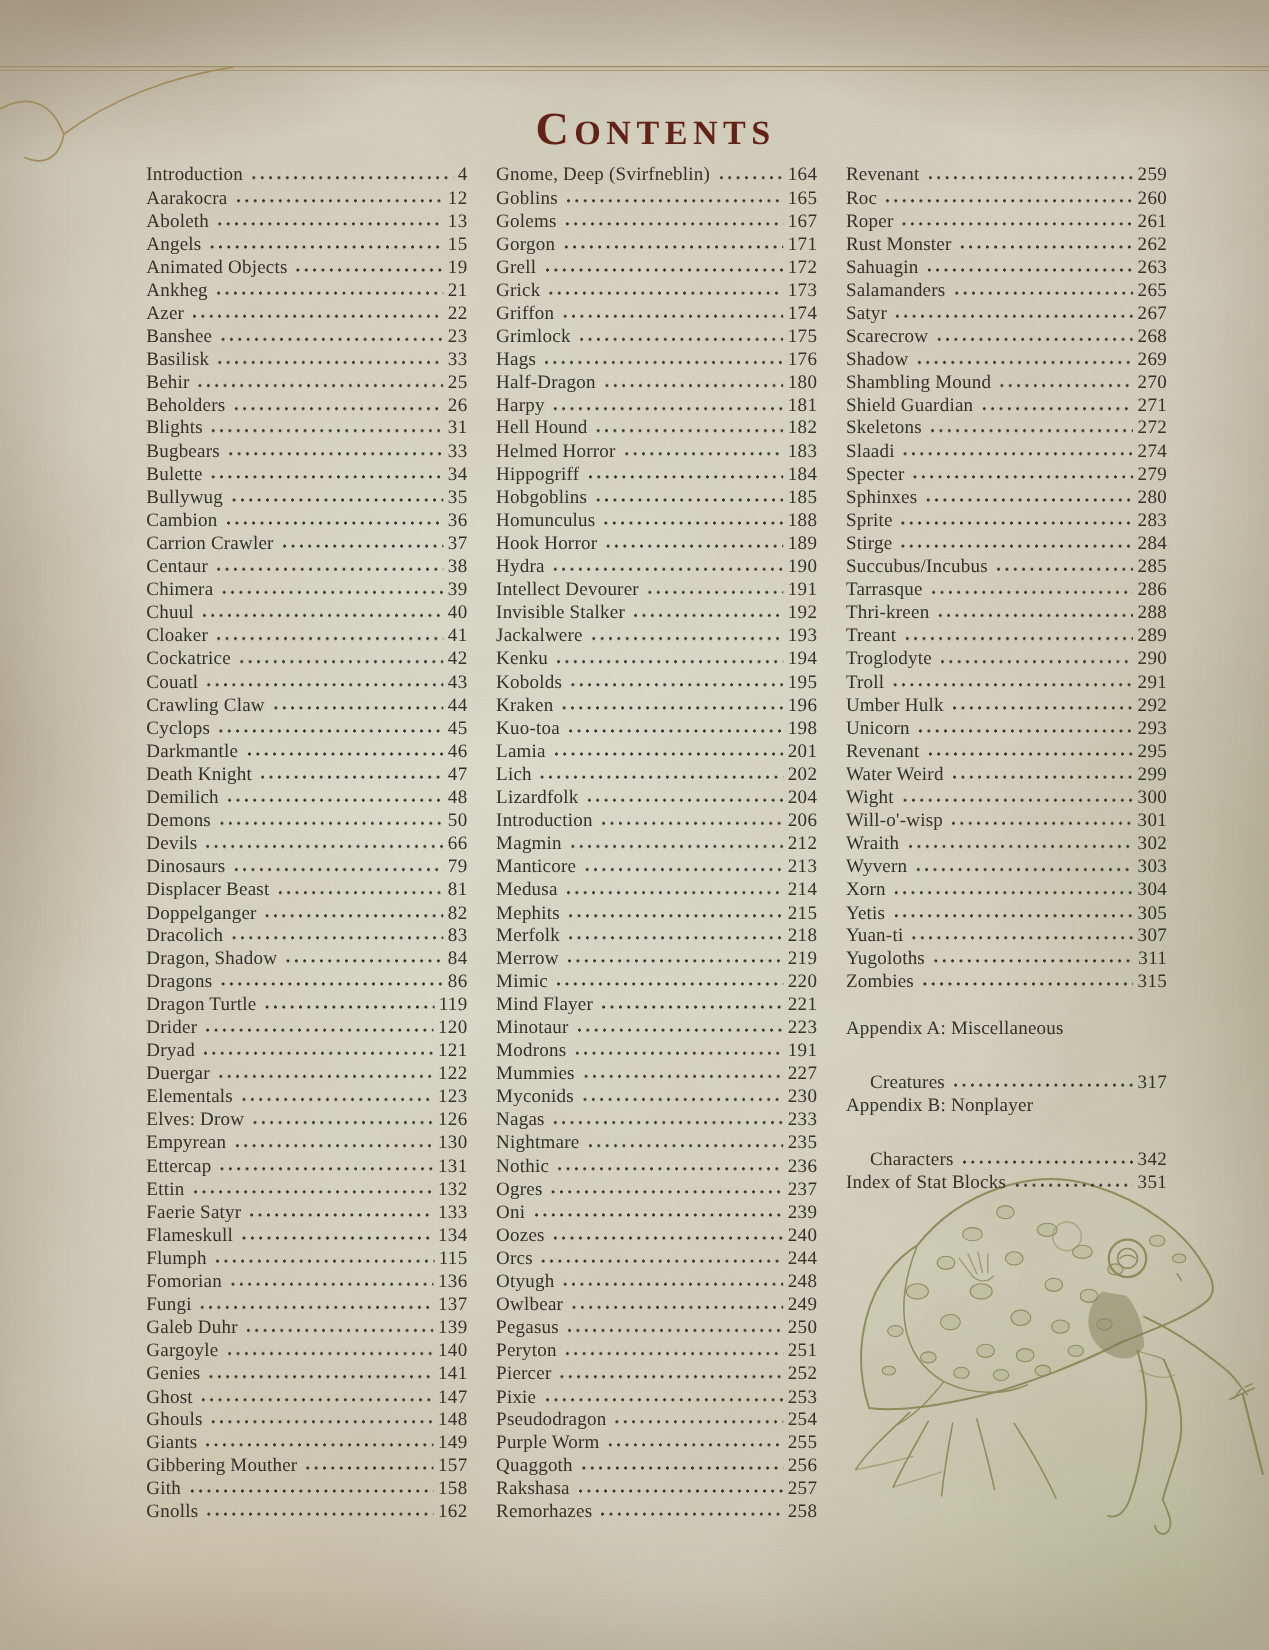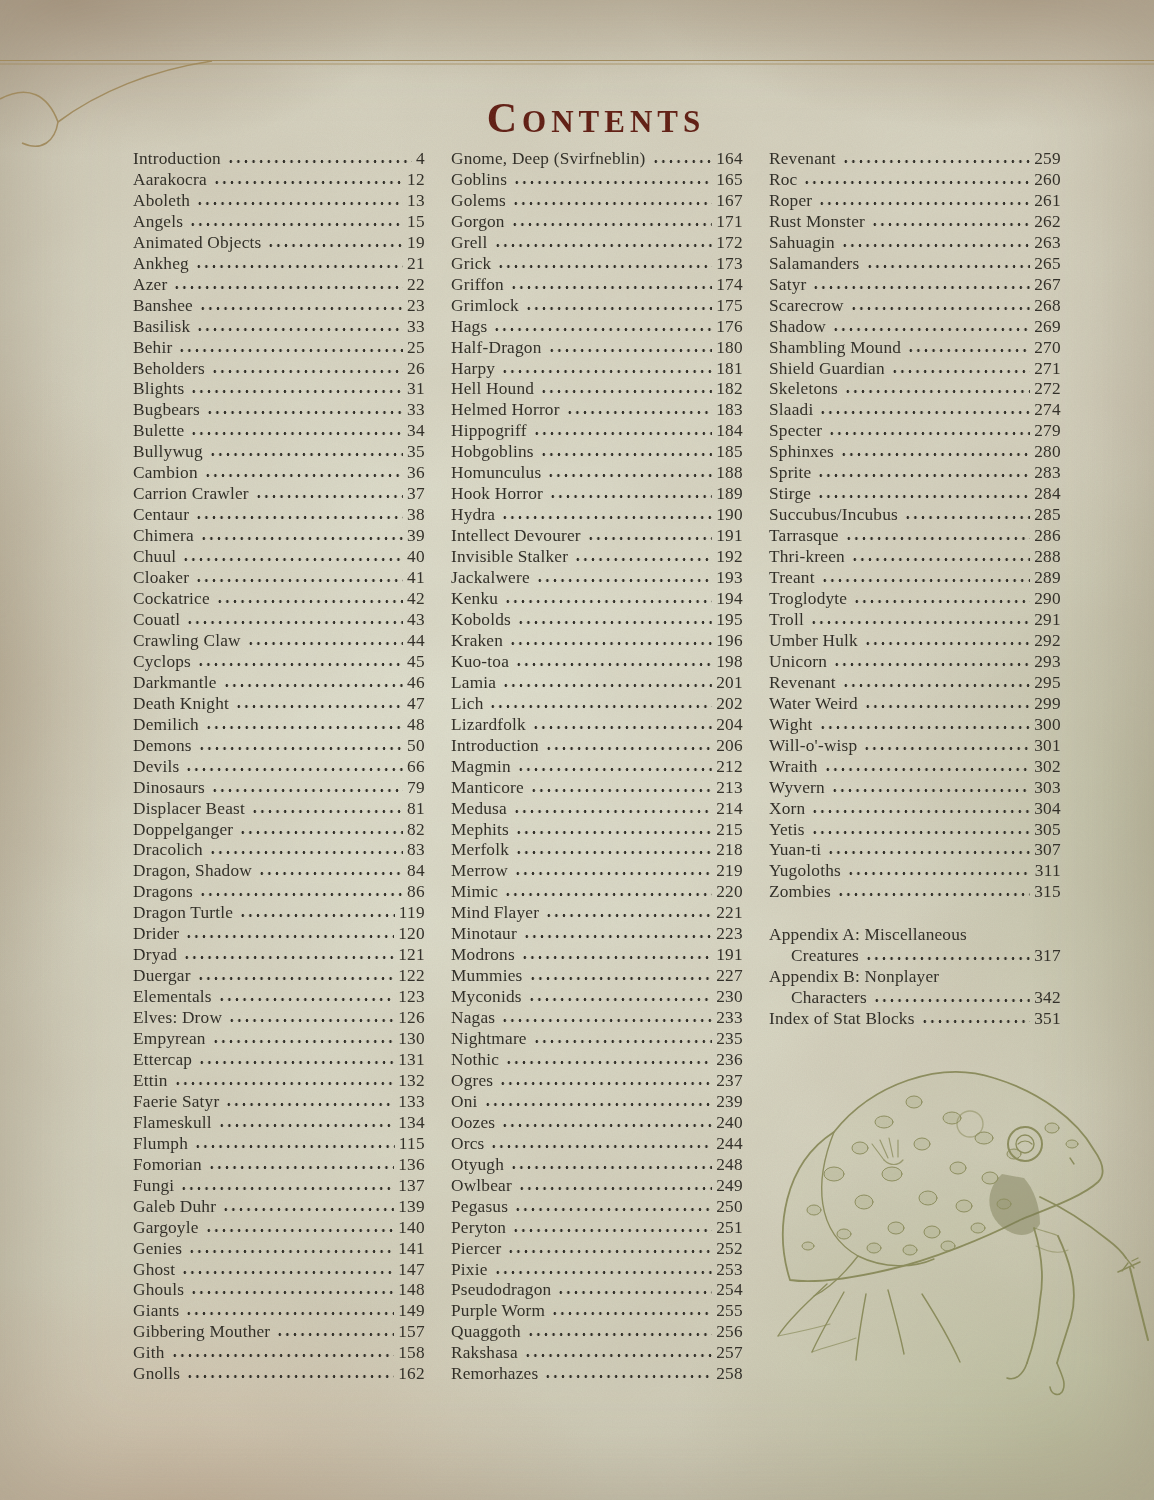--- a/index.html
+++ b/index.html
@@ -26,21 +26,21 @@
   }
   .title::first-letter{font-size:42px;}
   .toc{
     position:absolute;top:149px;left:133px;
     display:grid;grid-template-columns:292px 292px 292px;column-gap:26px;
     z-index:2;
   }
   .col{font-size:17.3px;line-height:20.95px;}
   .row{display:flex;align-items:baseline;white-space:nowrap;}
   .label{letter-spacing:.2px;}
-  .label.indent{padding-left:22px;}
+  .label.indent{padding-left:22px;margin-top:28px;}
   .leader{
     flex:1;height:5px;margin:0 4px 0 6px;min-width:12px;
     background:radial-gradient(circle,#2c2a24 1.15px,transparent 1.55px) left bottom / 7.6px 5px repeat-x;
   }
   .num{letter-spacing:.3px;}
   .spacer{height:22px;}
   .rule-svg{left:0;top:0;z-index:1;}
   .illus{left:772px;top:1032px;z-index:1;}
   .grain{left:0;top:0;z-index:5;pointer-events:none;opacity:.55;}
 </style>

